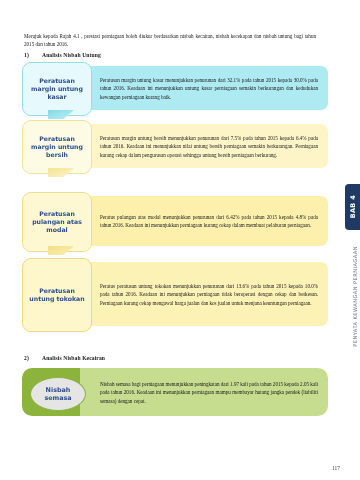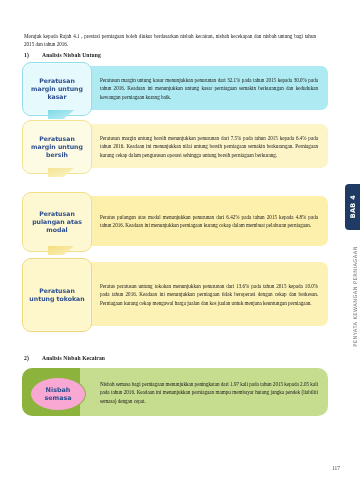--- a/index.html
+++ b/index.html
@@ -173,21 +173,21 @@
     background: #8cb33c;
     border-radius: 10px 0 0 10px;
   }
   .liq-circle {
     position: absolute;
     left: 8px;
     top: 9px;
     width: 54px;
     height: 32px;
     border-radius: 50%;
-    background: #f9a8d4;
+    background: #e5e5e5;
     border: 1.6px solid #8cb33c;
     display: flex;
     align-items: center;
     justify-content: flex-start;
     text-align: center;
     z-index: 3;
   }
   .liq-circle-label {
     font-family: "DejaVu Sans", sans-serif;
     font-weight: bold;

